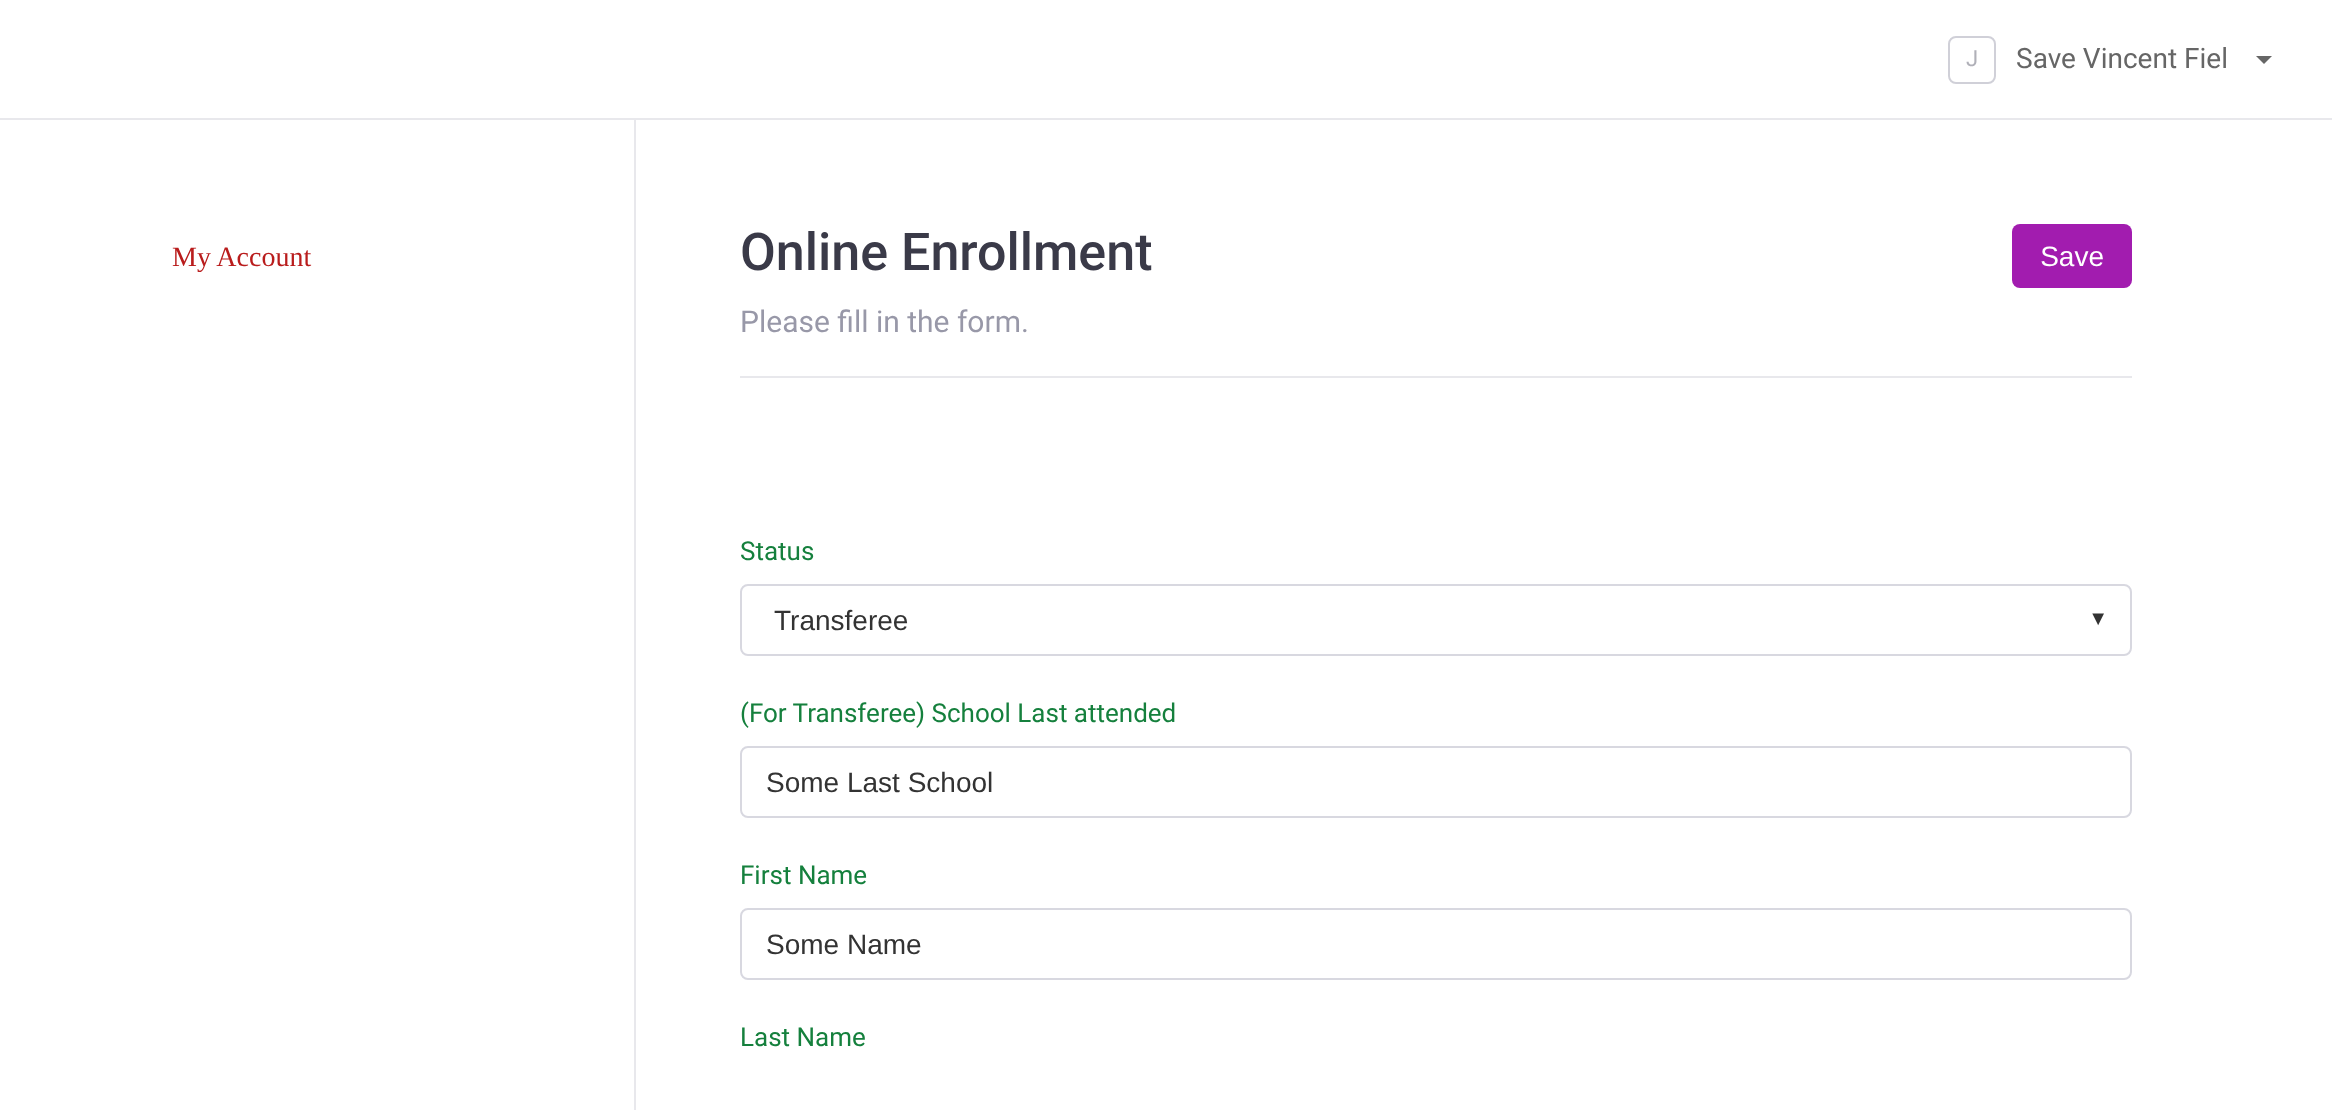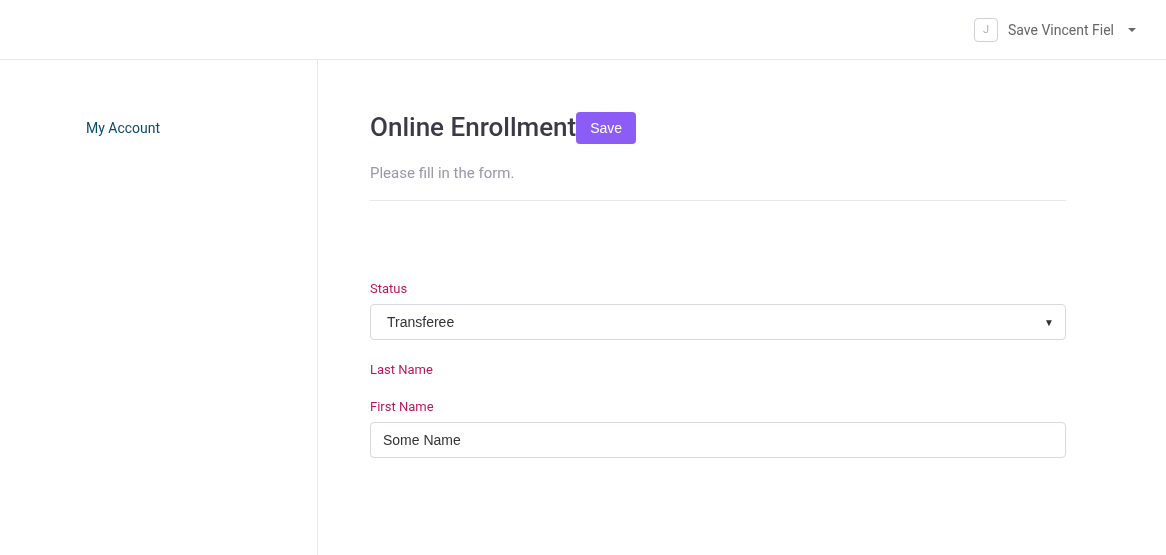--- a/index.html
+++ b/index.html
@@ -51,42 +51,43 @@
       display: flex;
       min-height: calc(100vh - 60px);
     }
     .sidebar {
       width: 318px;
       border-right: 1px solid #e8e8ec;
       padding-top: 58px;
       padding-left: 86px;
     }
     .sidebar-link {
-      color: #0c4a6e;
+      color: #b91c1c;
       font-size: 14px;
       text-decoration: none;
       cursor: pointer;
+      font-family: Liberation Serif, serif;
     }
     .main {
       flex: 1;
       padding: 52px 100px 0 52px;
     }
     .page-header {
       display: flex;
-      justify-content: flex-start;
+      justify-content: space-between;
       align-items: flex-start;
-      margin-bottom: 20px;
+      margin-bottom: 8px;
     }
     .page-title {
       font-size: 26px;
       font-weight: 500;
       color: #3a3a48;
     }
     .save-btn {
-      background: #8b5cf6;
+      background: #a21caf;
       color: #fff;
       border: none;
       border-radius: 4px;
       padding: 8px 14px;
       font-size: 14px;
       cursor: pointer;
     }
     .page-subtitle {
       color: #9898a8;
       font-size: 15px;
@@ -96,21 +97,21 @@
       border: none;
       border-top: 1px solid #e8e8ec;
       margin-bottom: 80px;
     }
     .form-group {
       margin-bottom: 22px;
     }
     .form-label {
       display: block;
       font-size: 13px;
-      color: #be185d;
+      color: #15803d;
       margin-bottom: 8px;
     }
     .form-control {
       width: 100%;
       height: 36px;
       border: 1px solid #d8d8e0;
       border-radius: 4px;
       padding: 0 12px;
       font-size: 14px;
       color: #333;
@@ -165,24 +166,28 @@
     <div class="form-group">
       <label class="form-label">Status</label>
       <div class="select-wrapper">
         <select class="form-control">
           <option>Transferee</option>
         </select>
         <span class="select-caret">▼</span>
       </div>
     </div>
 
-
     <div class="form-group">
-      <label class="form-label">Last Name</label>
-
+      <label class="form-label">(For Transferee) School Last attended</label>
+      <input type="text" class="form-control" value="Some Last School" style="">
     </div>
 
     <div class="form-group">
       <label class="form-label">First Name</label>
       <input type="text" class="form-control" value="Some Name" style="">
     </div>
+
+    <div class="form-group">
+      <label class="form-label">Last Name</label>
+
+    </div>
   </div>
 </div>
 
 </body></html>

